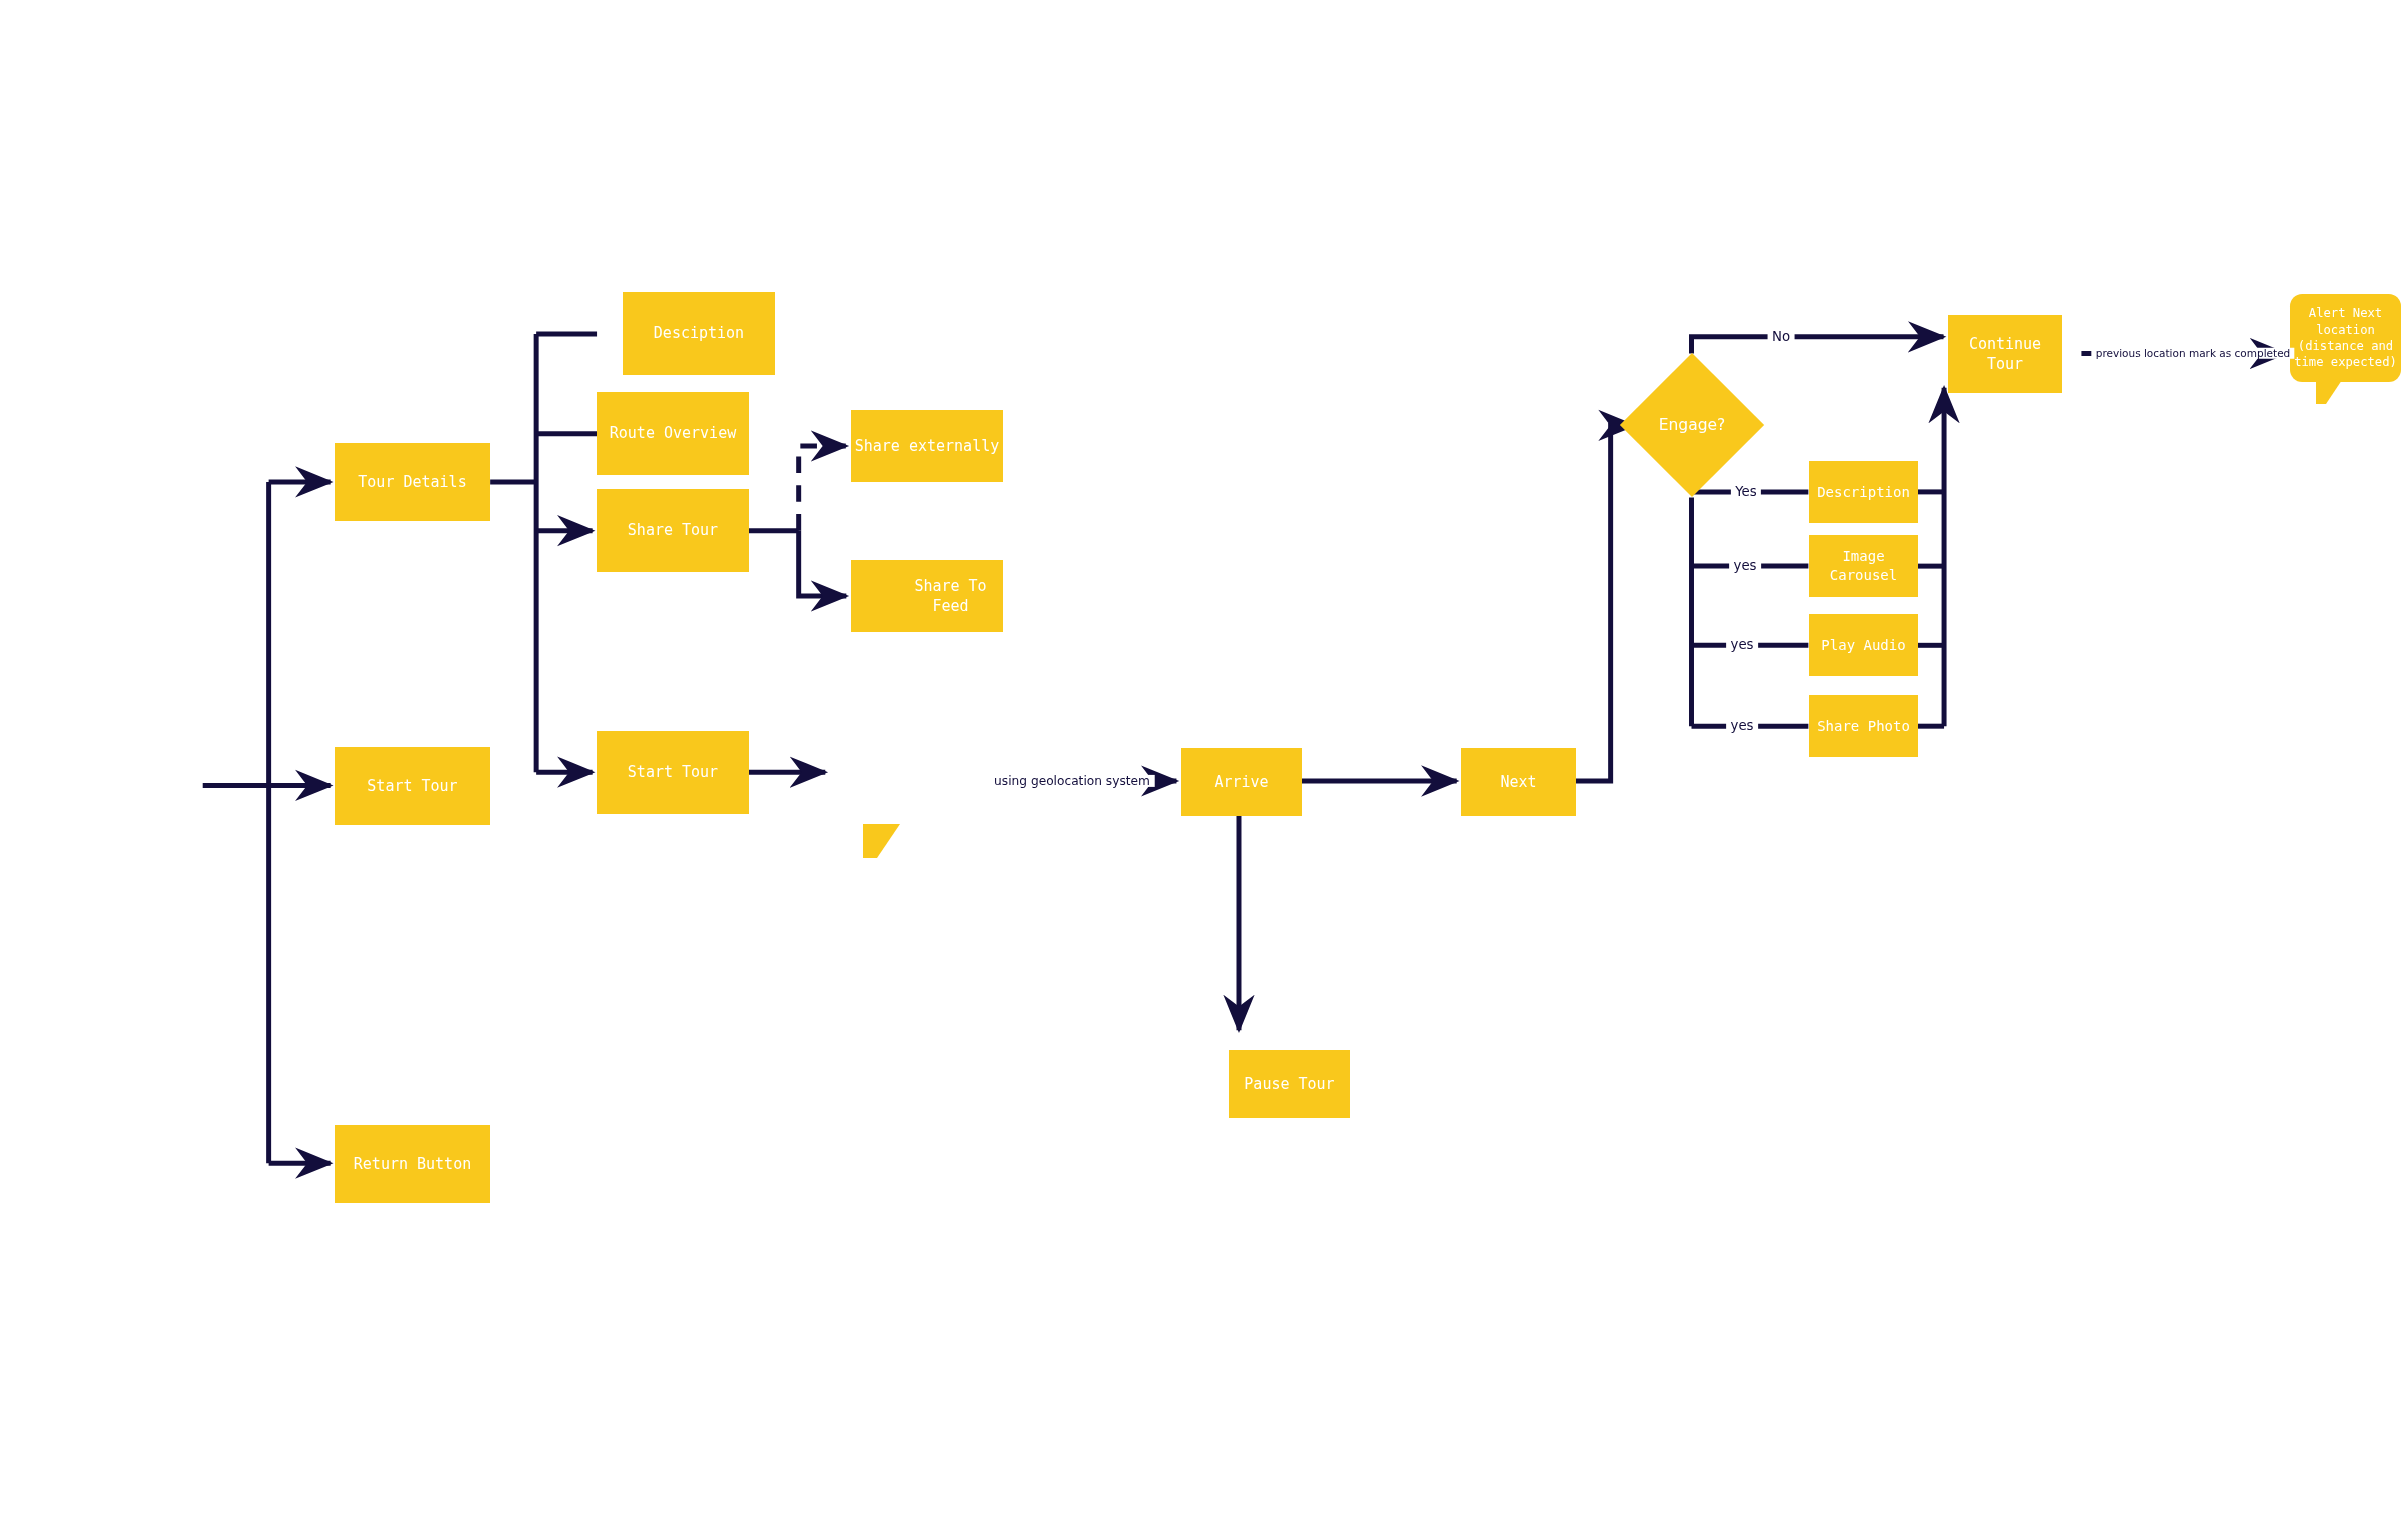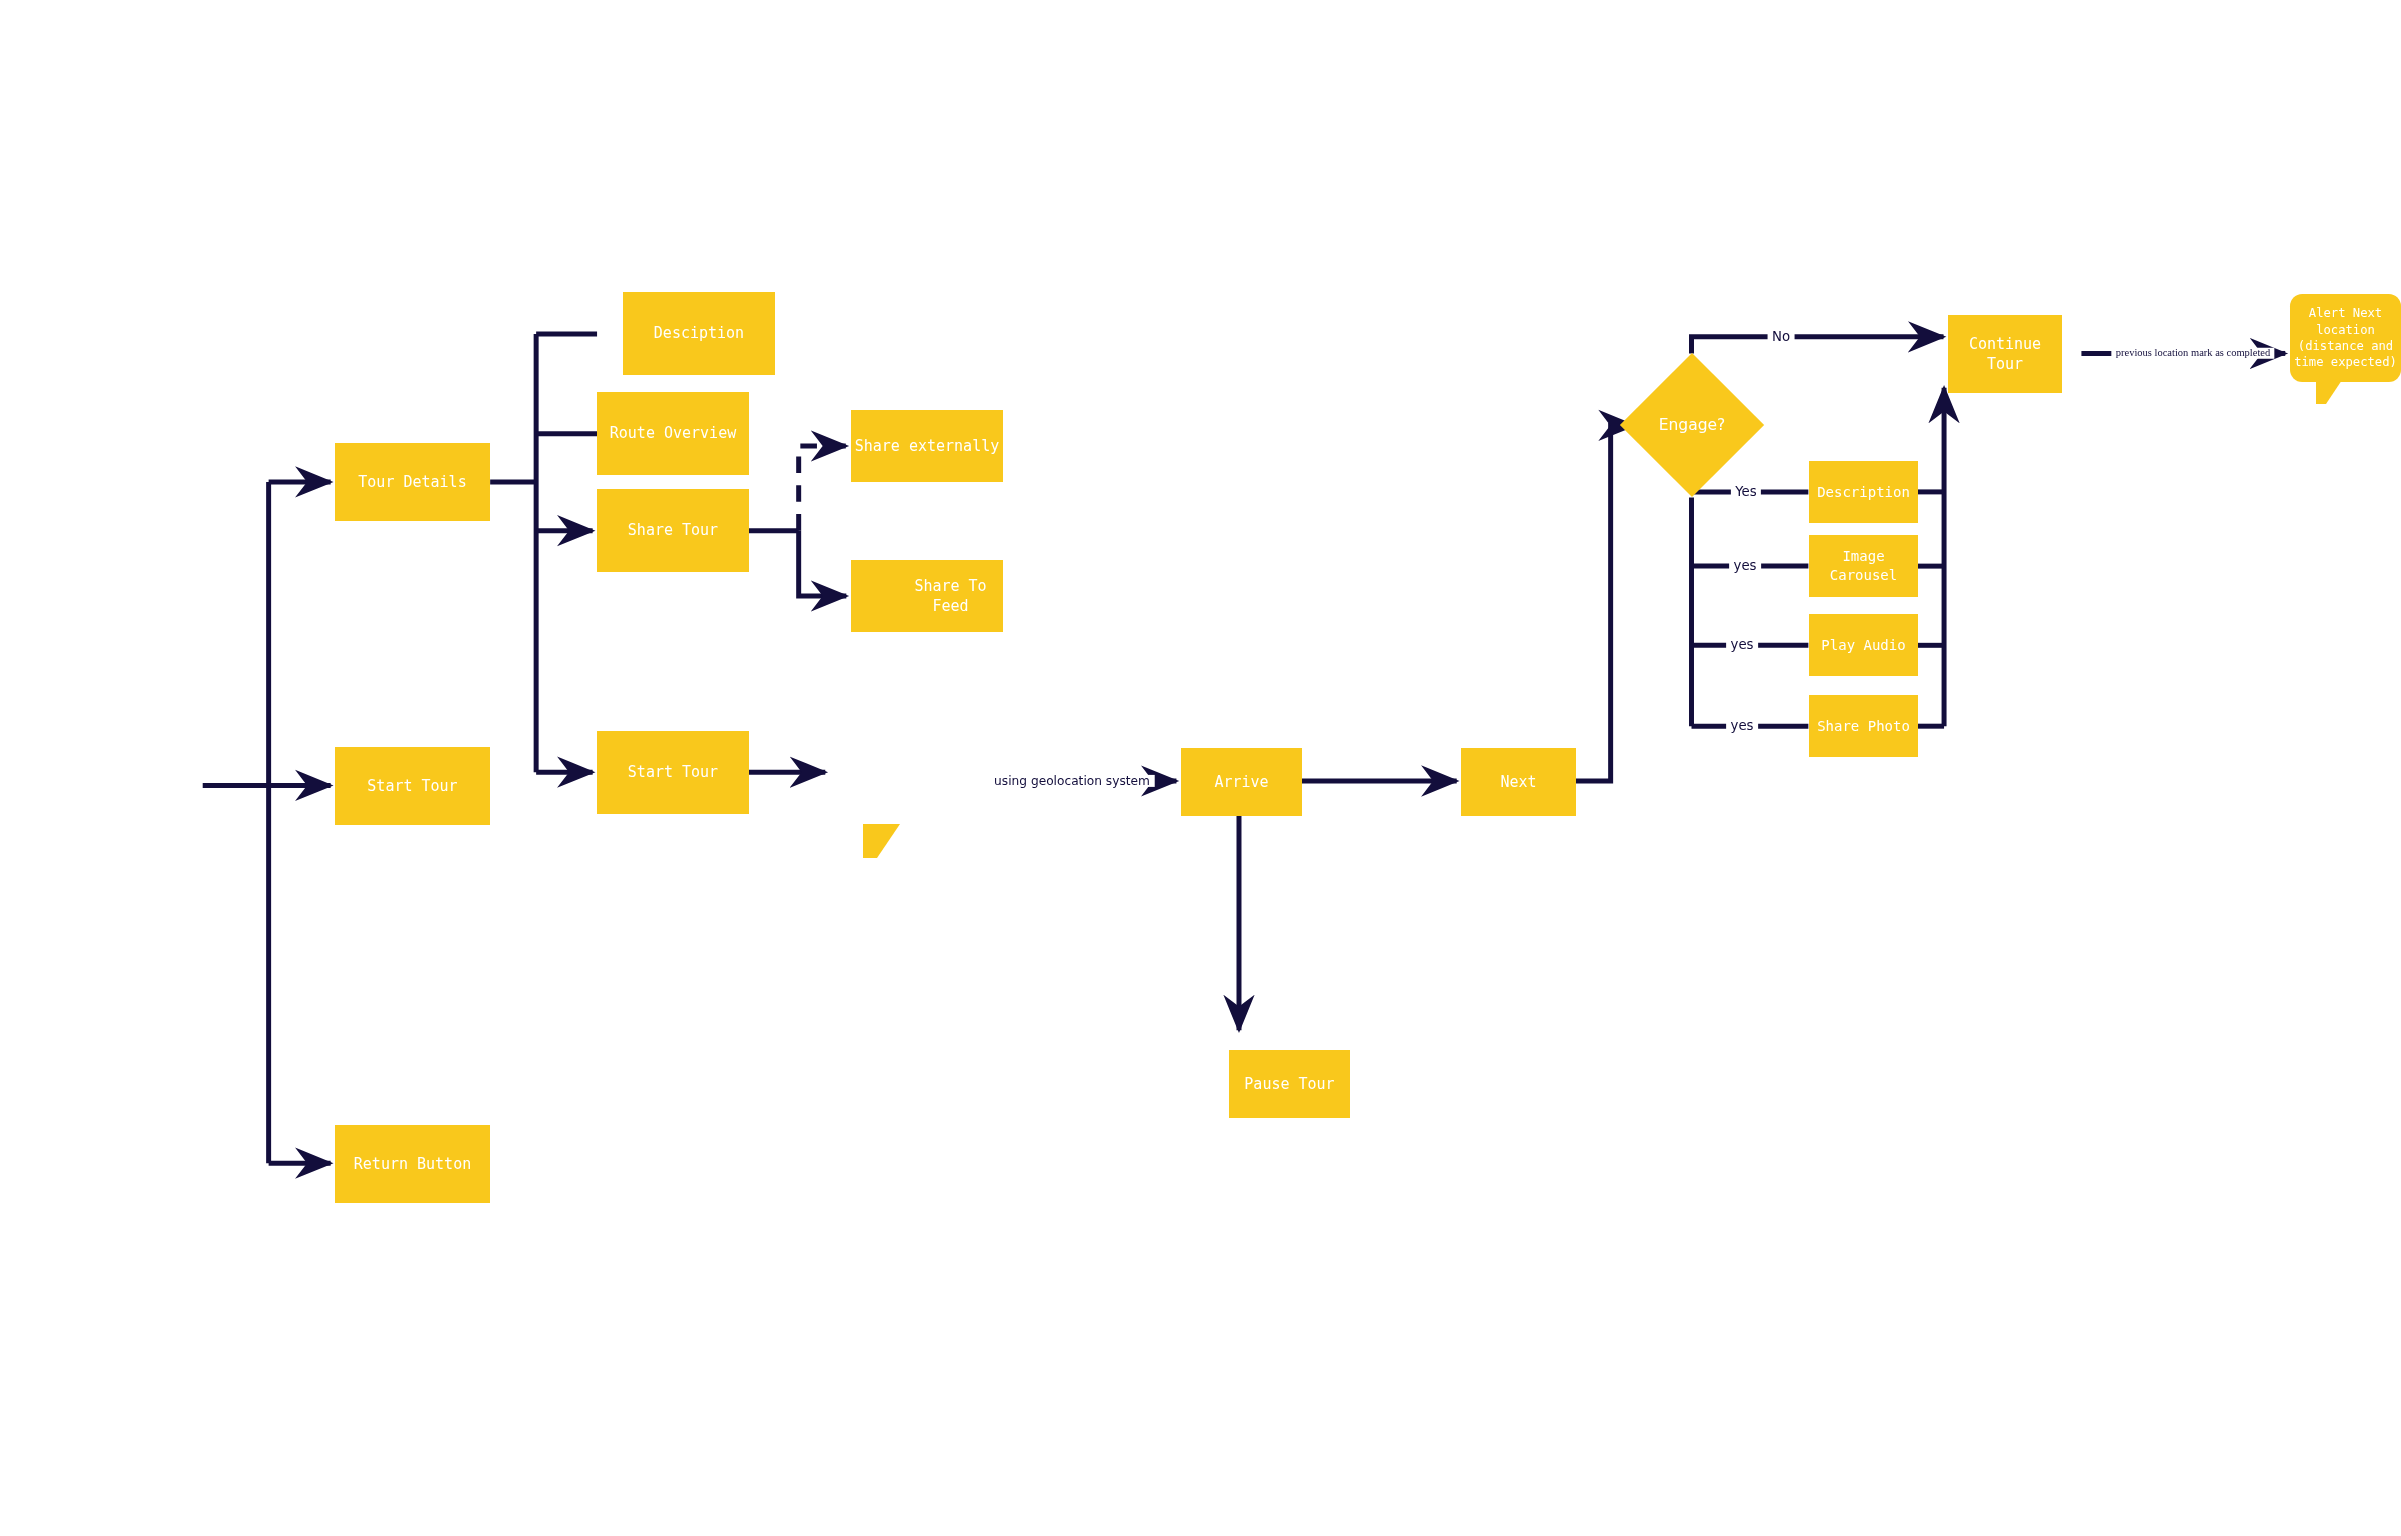--- a/index.html
+++ b/index.html
@@ -227,16 +227,16 @@
   <div class="edge-label" style="left:1781px; top:337px; font-size:13.3px;">No</div>
 
   <div class="edge-label" style="left:1746px; top:492px; font-size:13.3px;">Yes</div>
 
   <div class="edge-label" style="left:1745px; top:566px; font-size:13.3px;">yes</div>
 
   <div class="edge-label" style="left:1742px; top:645px; font-size:13.3px;">yes</div>
 
   <div class="edge-label" style="left:1742px; top:726px; font-size:13.3px;">yes</div>
 
-  <div class="edge-label" style="left:2193px; top:353px; font-size:10.5px;font-family:Liberation Serif, serif;">previous location mark as completed</div>
+  <div class="edge-label" style="left:2193px; top:353px; font-size:10.5px;">previous location mark as completed</div>
 
 </div>
 
 
 </body></html>

